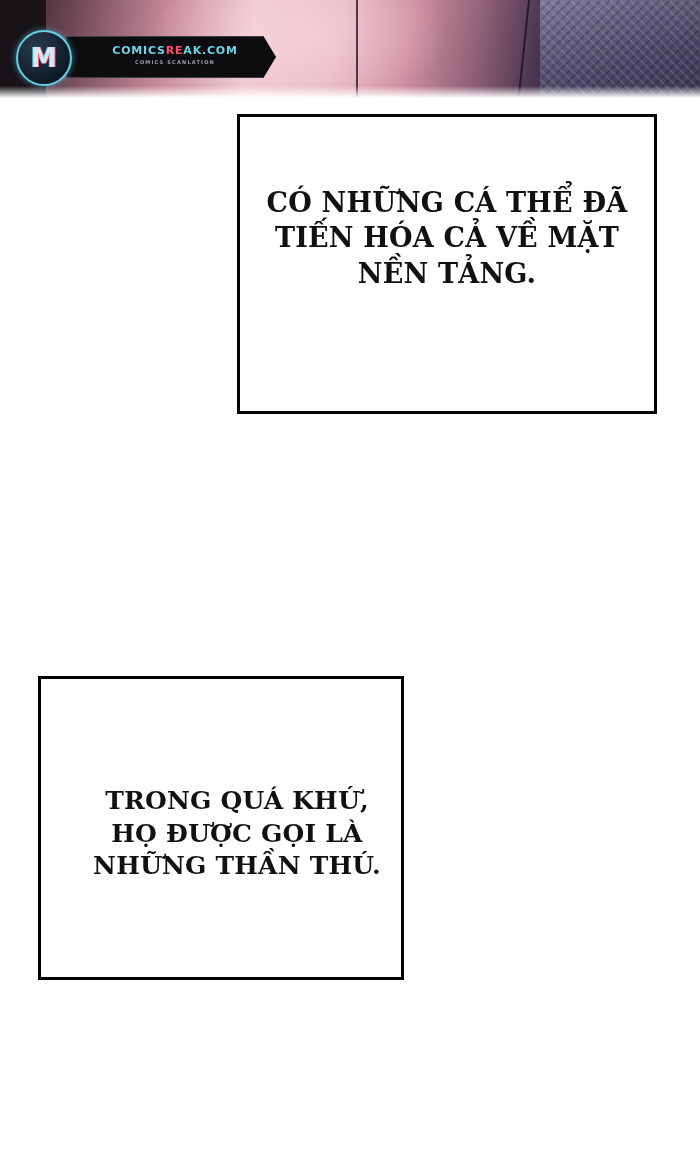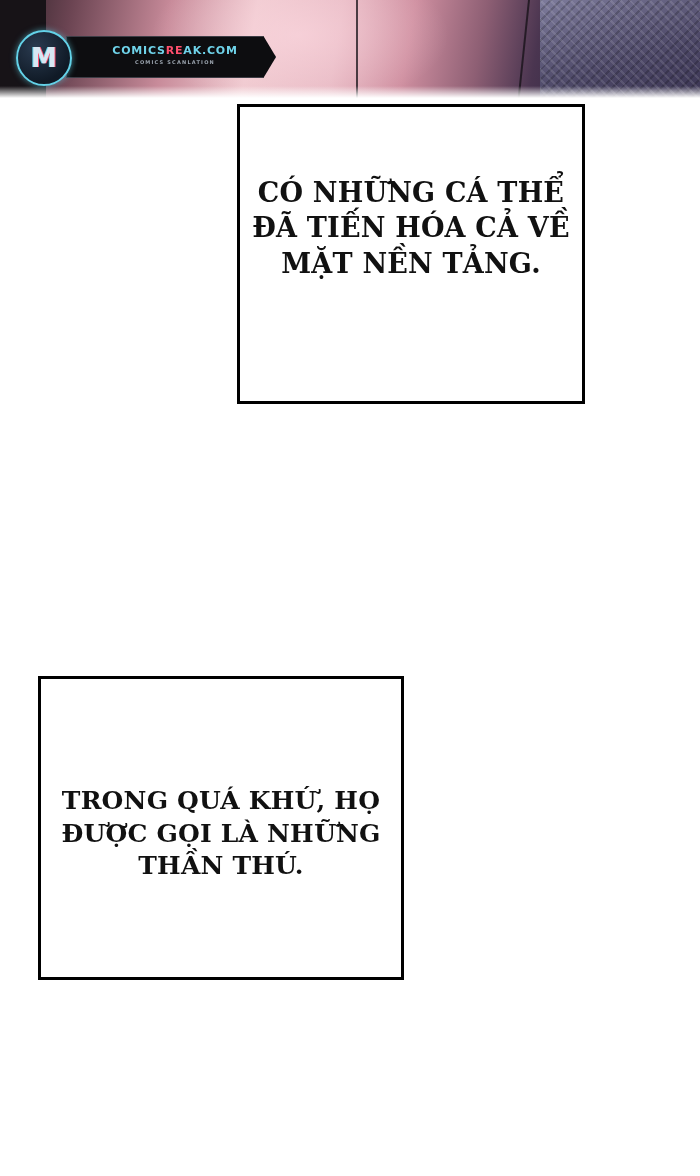--- a/index.html
+++ b/index.html
@@ -163,38 +163,39 @@
     font-weight: bold;
     color: #111111;
     line-height: 1.30;
     letter-spacing: 0.2px;
     padding: 0 12px;
     white-space: pre-line;
   }
 
   #box-1 {
     left: 237px;
-    top: 104px;
-    width: 348px;
+    top: 114px;
+    width: 420px;
     height: 300px;
   }
   #box-1 .box-text {
     font-size: 27px;
     transform: translateY(-26px);
   }
 
   #box-2 {
     left: 38px;
     top: 676px;
     width: 366px;
     height: 304px;
   }
   #box-2 .box-text {
     font-size: 25px;
     transform: translateY(6px);
+    padding-left: 44px;
   }
 </style>
 </head>
 <body>
 
 <div class="art-strip">
   <div class="art-bg"></div>
   <div class="art-glow"></div>
   <div class="art-dark-left"></div>
   <div class="art-texture"></div>

